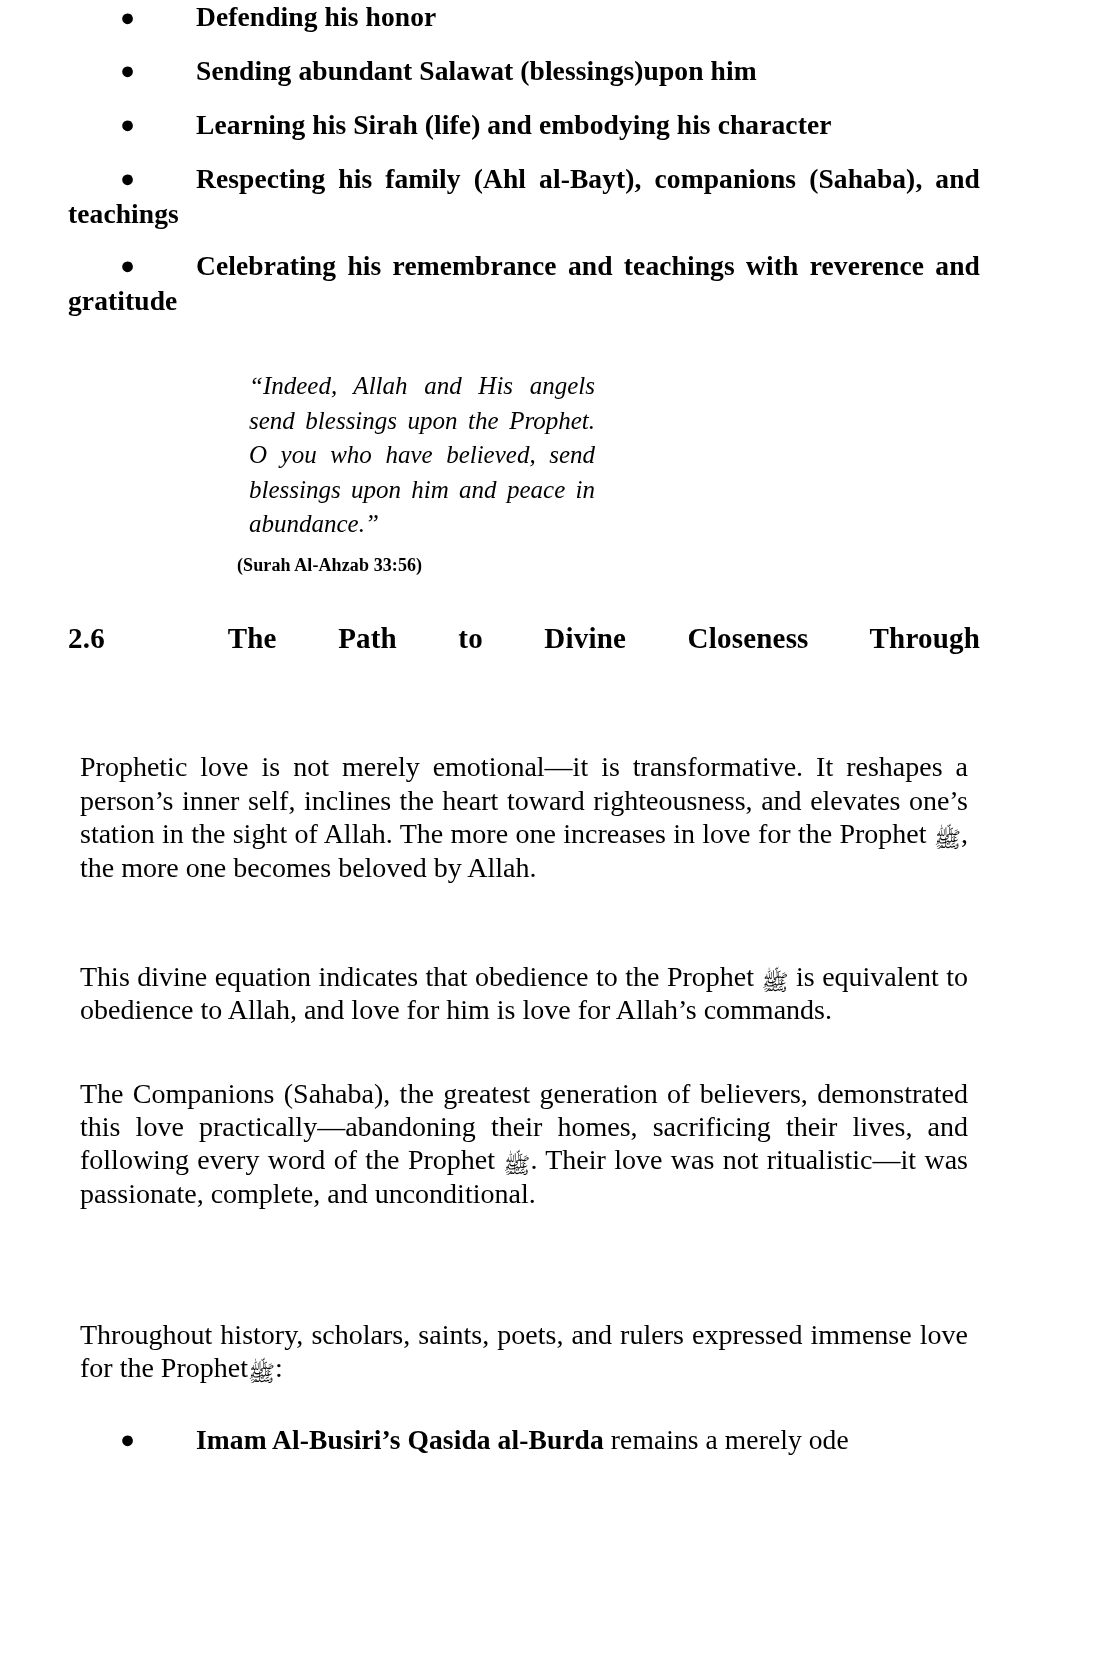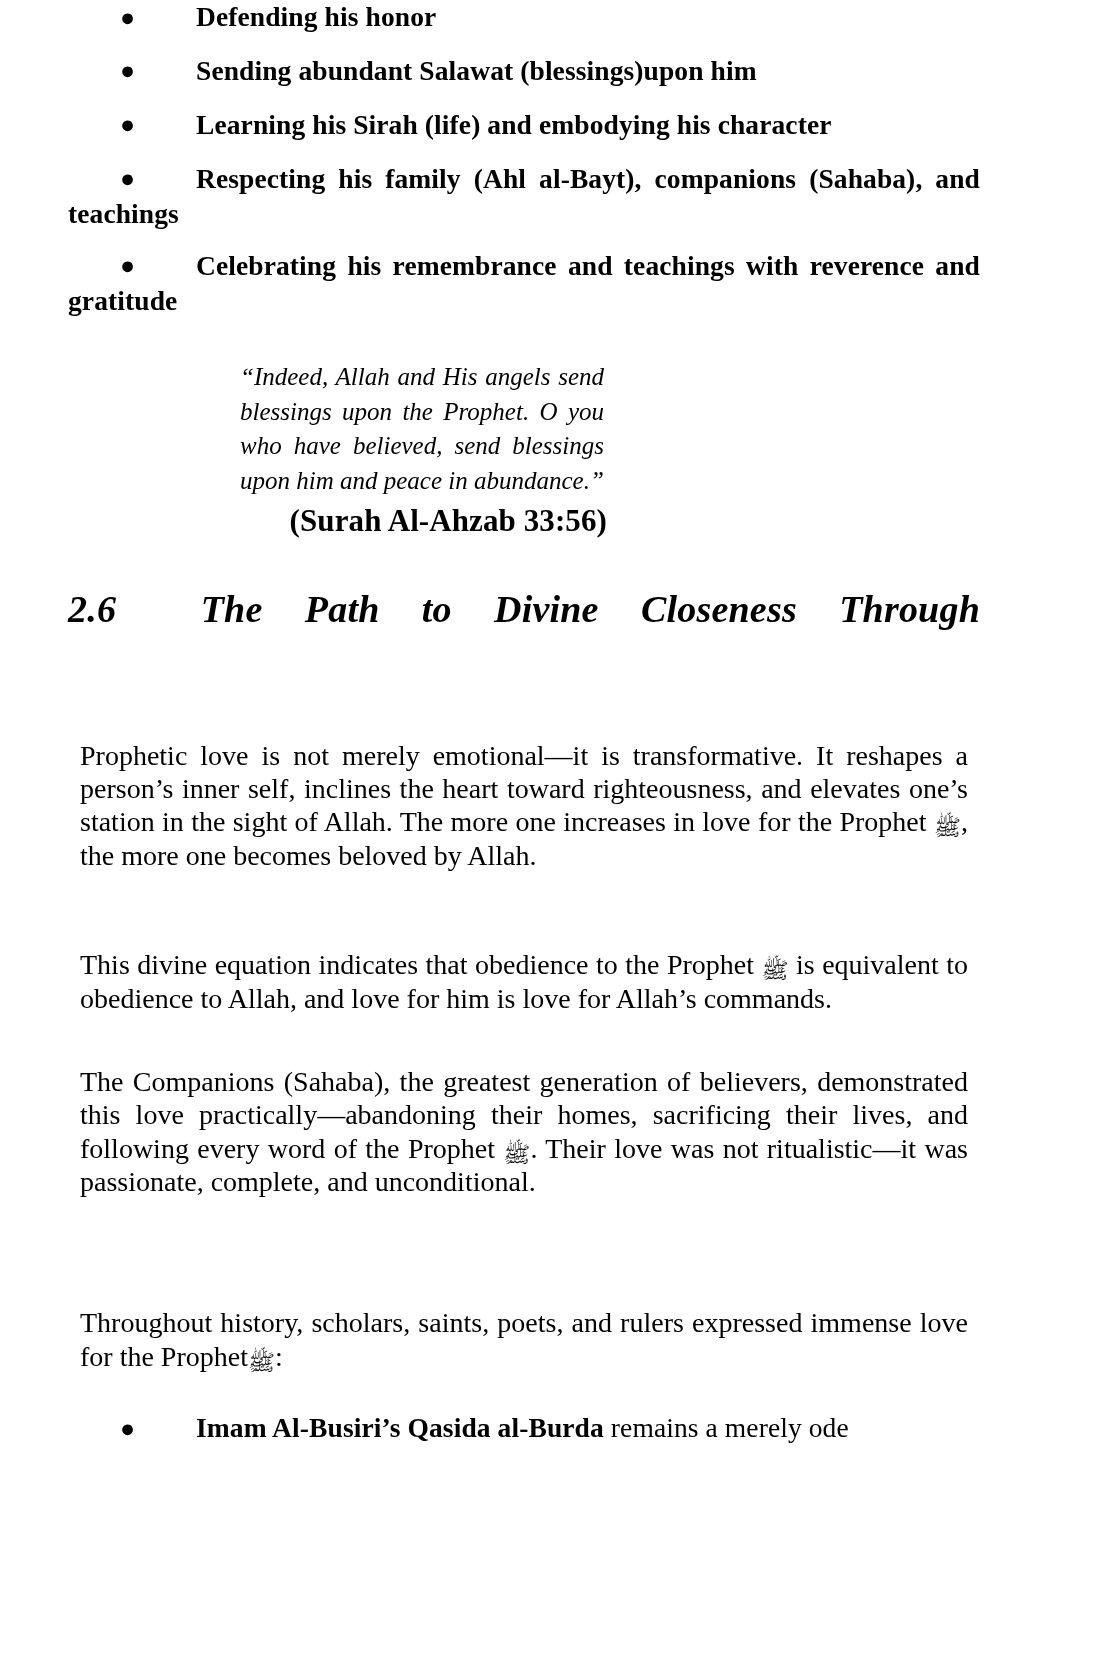--- a/index.html
+++ b/index.html
@@ -68,44 +68,43 @@
     padding: 0 0 0 169px;
     width: 370px;
   }
 
   .quote-text {
     font-size: 25px;
     font-style: italic;
     line-height: 1.38;
     text-align: justify;
     text-justify: inter-word;
-    margin: 3px;
+    margin: 12px;
   }
 
   .quote-text .last-line {
     text-align: left;
   }
 
   .quote-cite {
-    font-size: 31px;
+    font-size: 18px;
     font-weight: bold;
     line-height: 1.3;
     margin: 0;
-    text-align: right;
+    text-align: left;
     letter-spacing: 0.1px;
   }
 
   
   .section-heading {
-    font-size: 38px;
+    font-size: 29px;
     font-weight: bold;
     line-height: 1.33;
     margin: 0;
     letter-spacing: 0.2px;
-    font-style: italic;
   }
 
   .heading-justified {
     text-align: justify;
     text-justify: inter-word;
   }
 
   .heading-justified .h-line1 {
     display: block;
     text-align: justify;

